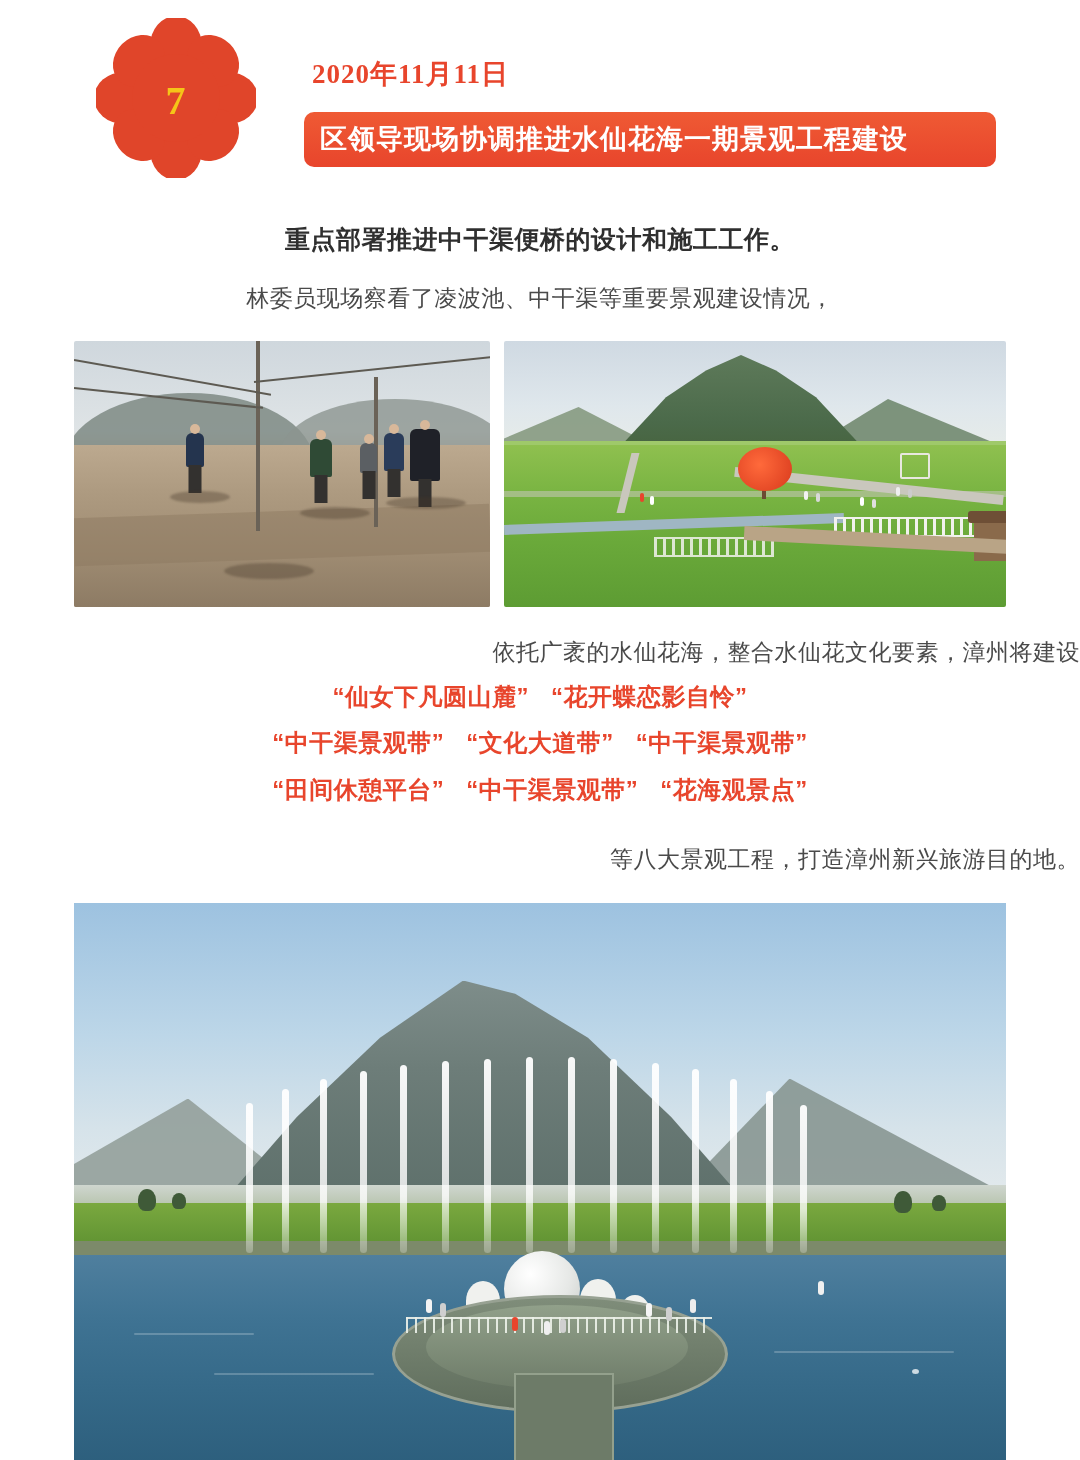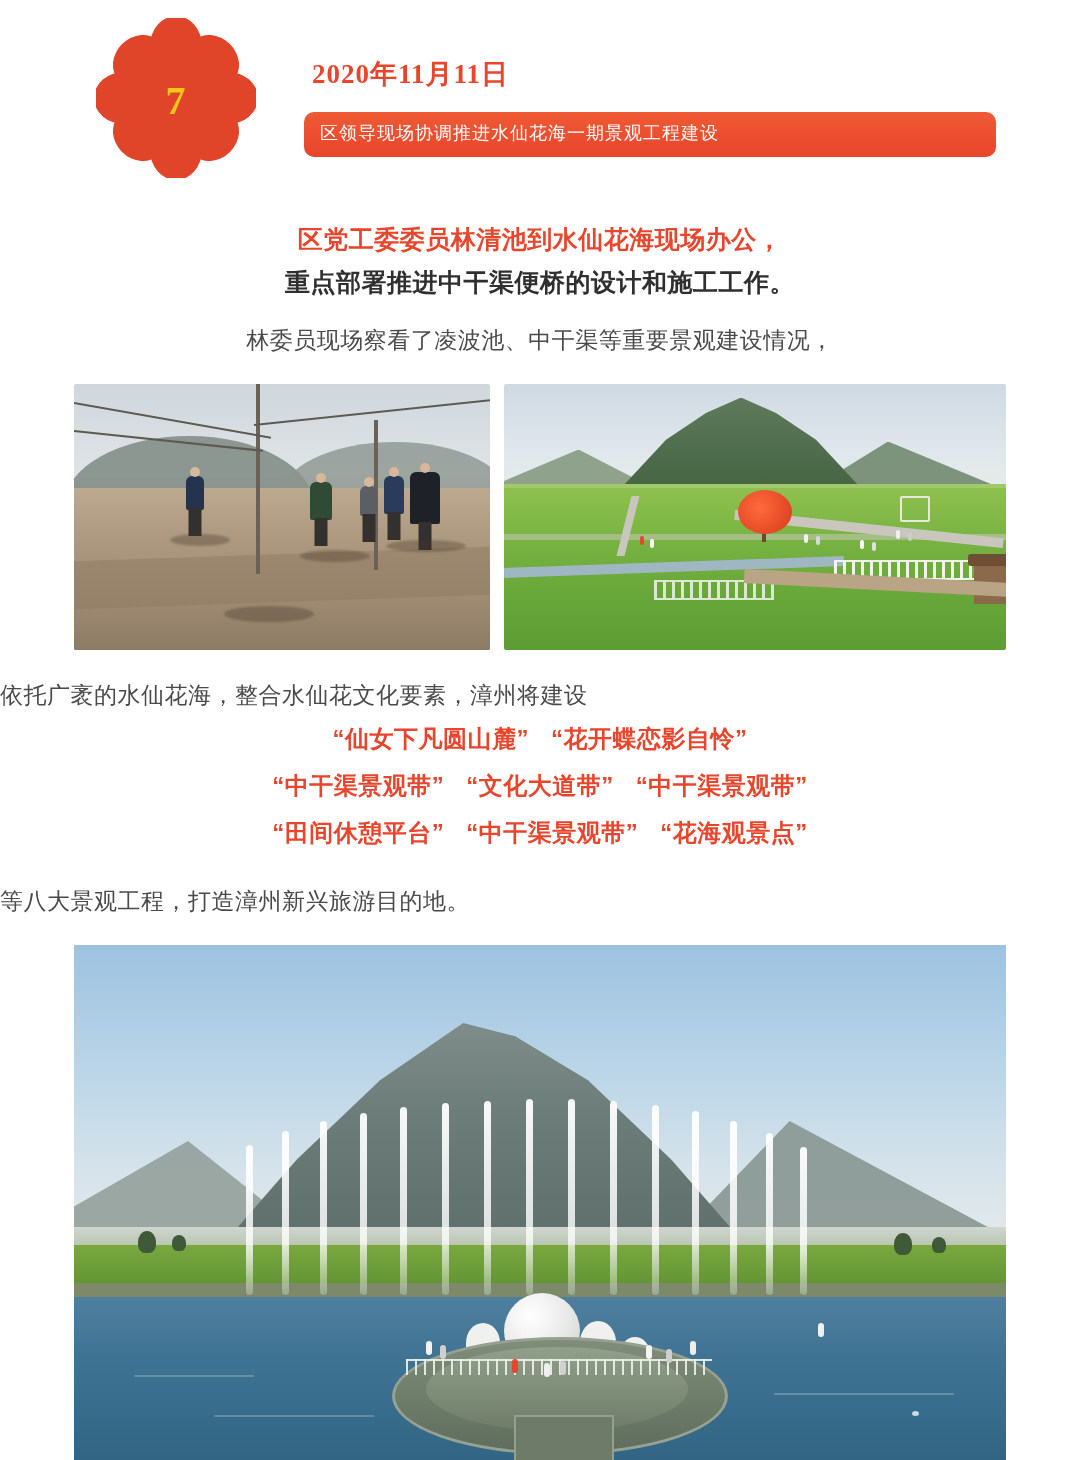--- a/index.html
+++ b/index.html
@@ -65,22 +65,22 @@
     left: 304px;
     top: 112px;
     right: 84px;
     background: linear-gradient(180deg, #ef5a34 0%, #e8452c 100%);
     border-radius: 10px;
     padding: 11px 16px 12px 16px;
     box-sizing: border-box;
   }
   .title-bar-text {
     color: #ffffff;
-    font-size: 18px;
-    font-weight: normal;
+    font-size: 27px;
+    font-weight: bold;
     letter-spacing: 1px;
     line-height: 1.2;
     white-space: nowrap;
   }
 
   
   .lead {
     margin: 18px 0 0 0;
     text-align: center;
   }
@@ -238,21 +238,21 @@
   }
   .p2-pav:before {
     content:""; position:absolute; left:-6px; top:-10px; width:48px; height:12px;
     background:#6e4f36; border-radius: 3px;
   }
   .dot-person { position: absolute; width: 4px; height: 9px; border-radius: 2px; }
 
   
   .mid-text {
     margin: 24px 0 0 0;
-    text-align: left;
+    text-align: right;
     color: #4a4a4a;
     font-size: 23px;
     line-height: 1.85;
     letter-spacing: .5px;
   }
   .quote-line {
     text-align: center;
     color: #e8452c;
     font-size: 24px;
     font-weight: bold;
@@ -370,21 +370,20 @@
   </div>
 
   <div class="date-line">2020年11月11日</div>
 
   <div class="title-bar">
     <div class="title-bar-text">区领导现场协调推进水仙花海一期景观工程建设</div>
   </div>
 </div>
 
 <div class="lead">
-  <div class="lead-red">区党工委委员林清池到水仙花海现场办公，</div>
   <div class="lead-dark">重点部署推进中干渠便桥的设计和施工工作。</div>
 </div>
 
 <div class="body-para">
   <div>林委员现场察看了凌波池、中干渠等重要景观建设情况，</div>
 </div>
 
 <div class="photo-row">
 
   <div class="photo photo-left">

